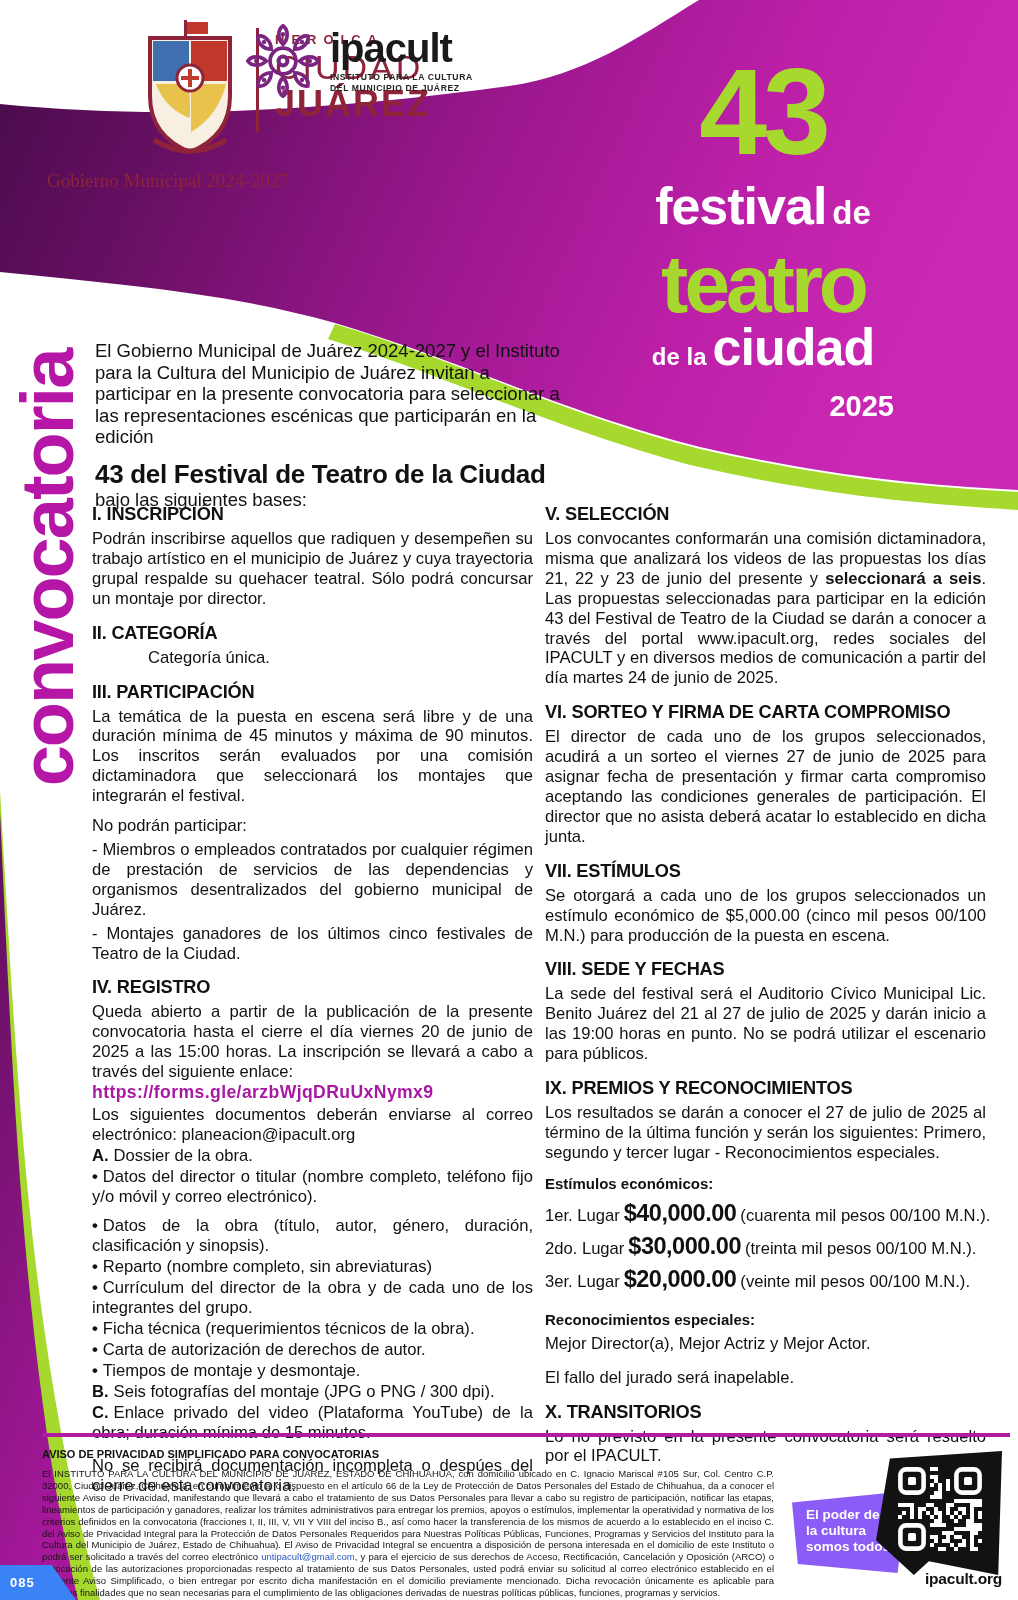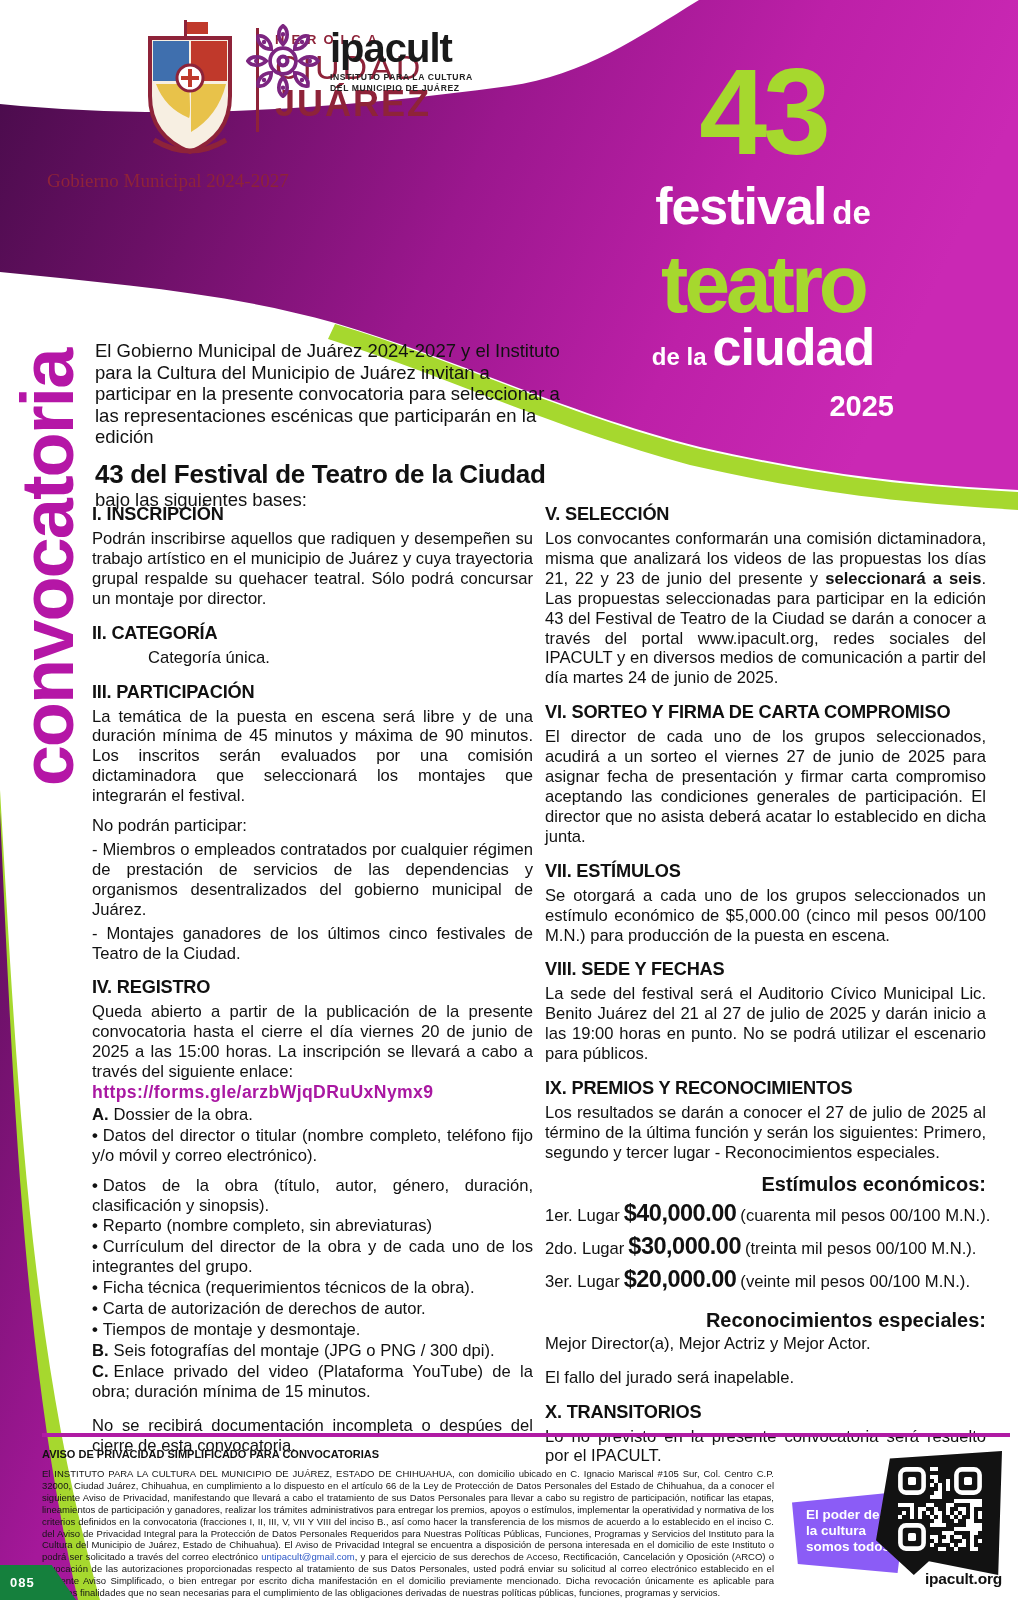--- a/index.html
+++ b/index.html
@@ -37,21 +37,21 @@
             transform-origin:top left;transform:rotate(-90deg) translateX(-560px);
             font-size:74px;font-weight:800;letter-spacing:-2px;color:#b516a6;text-align:center;line-height:80px;}
   
   .intro{position:absolute;left:95px;top:340px;width:470px;z-index:2;font-size:18.5px;line-height:21.5px;}
   .intro-title{font-size:26px;font-weight:800;margin:16px 0 4px;letter-spacing:-0.3px;}
   
   .col{position:absolute;top:503px;width:441px;z-index:2;font-size:16.6px;line-height:19.9px;text-align:justify;}
   .col-left{left:92px;} .col-right{left:545px;}
   .col h3{font-size:18.2px;line-height:23px;margin:13px 0 3px;font-weight:800;text-align:left;letter-spacing:-0.2px;}
   .col h3.first{margin-top:0;}
-  .col h4{font-size:20px;line-height:22px;margin:12px 0 3px;font-weight:800;text-align:right;}
+  .col h4{font-size:15px;line-height:22px;margin:12px 0 3px;font-weight:800;text-align:left;}
   .col p{margin:0 0 10px;}
   .indent{padding-left:56px;text-align:left;}
   .blt{font-weight:800;margin-right:5px;}
   .lbl{font-weight:800;margin-right:5px;}
   .reglink{display:block;color:#a918a2;font-weight:700;font-size:17.6px;letter-spacing:.4px;
            text-decoration:none;margin:1px 0 2px;text-align:left;}
   .prize{line-height:31px;text-align:left;white-space:nowrap;}
   .amt{font-size:23.5px;font-weight:800;padding:0 4px;letter-spacing:-0.5px;}
   
   .frule{position:absolute;left:42px;top:1433px;width:968px;height:4px;background:#b01ba4;z-index:2;}
@@ -60,21 +60,21 @@
            text-align:justify;z-index:2;color:#151515;}
   .aviso-email{color:#2a56c6;text-decoration:none;}
   .slogan{position:absolute;left:792px;top:1491px;width:116px;height:82px;background:#8b5cf6;z-index:2;
           clip-path:polygon(0 14%, 100% 0, 91% 100%, 5% 89%);}
   .slogan-txt{padding:16px 0 0 14px;font-size:13.5px;font-weight:800;color:#fff;line-height:1.18;white-space:pre-line;}
   .qrblob{position:absolute;left:876px;top:1451px;width:126px;height:124px;background:#121212;z-index:2;
           clip-path:polygon(11% 6%, 100% 0, 97% 100%, 42% 89%, 30% 100%, 0 72%);}
   .qrblob svg{position:absolute;left:22px;top:16px;}
   .website{position:absolute;left:900px;top:1570px;width:102px;text-align:right;font-size:15.5px;
            font-weight:800;color:#111;z-index:2;letter-spacing:-0.2px;}
-  .pagetag{position:absolute;left:0;top:1565px;width:76px;height:35px;background:#15803d;z-index:4;
+  .pagetag{position:absolute;left:0;top:1565px;width:76px;height:35px;background:#3b82f6;z-index:4;
            clip-path:polygon(0 0, 68% 0, 100% 100%, 0 100%);color:#fff;font-size:13px;font-weight:700;
            letter-spacing:1px;display:flex;align-items:center;padding-left:10px;box-sizing:border-box;}
 </style>
 </head>
 <body>
 
 <div class="page">
 
   <svg class="bg" width="1018" height="1600" viewBox="0 0 1018 1600" aria-hidden="true">
     <defs>
@@ -188,20 +188,21 @@
 
     <h3>III. PARTICIPACIÓN</h3>
     <p>La temática de la puesta en escena será libre y de una duración mínima de 45 minutos y máxima de 90 minutos. Los inscritos serán evaluados por una comisión dictaminadora que seleccionará los montajes que integrarán el festival.</p>
     <p style="margin-bottom:4px;">No podrán participar:</p>
     <p style="margin-bottom:4px;">- Miembros o empleados contratados por cualquier régimen de prestación de servicios de las dependencias y organismos desentralizados del gobierno municipal de Juárez.</p>
     <p>- Montajes ganadores de los últimos cinco festivales de Teatro de la Ciudad.</p>
 
     <h3>IV. REGISTRO</h3>
     <p style="margin-bottom:1px;">Queda abierto a partir de la publicación de la presente convocatoria hasta el cierre el día viernes 20 de junio de 2025 a las 15:00 horas. La inscripción se llevará a cabo a través del siguiente enlace:</p>
     <a href="#" class="reglink">https://forms.gle/arzbWjqDRuUxNymx9</a>
+    <p style="margin-bottom:1px;">Los siguientes documentos deberán enviarse al correo electrónico: planeacion@ipacult.org</p>
     <p style="margin-bottom:1px;"><b class="lbl">A.</b><span>Dossier de la obra.</span></p>
     <p style="margin-bottom:10px;"><b class="blt">•</b><span>Datos del director o titular (nombre completo, teléfono fijo y/o móvil y correo electrónico).</span></p>
     <p style="margin-bottom:1px;"><b class="blt">•</b><span>Datos de la obra (título, autor, género, duración, clasificación y sinopsis).</span></p>
     <p style="margin-bottom:1px;"><b class="blt">•</b><span>Reparto (nombre completo, sin abreviaturas)</span></p>
     <p style="margin-bottom:1px;"><b class="blt">•</b><span>Currículum del director de la obra y de cada uno de los integrantes del grupo.</span></p>
     <p style="margin-bottom:1px;"><b class="blt">•</b><span>Ficha técnica (requerimientos técnicos de la obra).</span></p>
     <p style="margin-bottom:1px;"><b class="blt">•</b><span>Carta de autorización de derechos de autor.</span></p>
     <p style="margin-bottom:1px;"><b class="blt">•</b><span>Tiempos de montaje y desmontaje.</span></p>
     <p style="margin-bottom:1px;"><b class="lbl">B.</b><span>Seis fotografías del montaje (JPG o PNG / 300 dpi).</span></p>
     <p><b class="lbl">C.</b><span>Enlace privado del video (Plataforma YouTube) de la obra; duración mínima de 15 minutos.</span></p>

